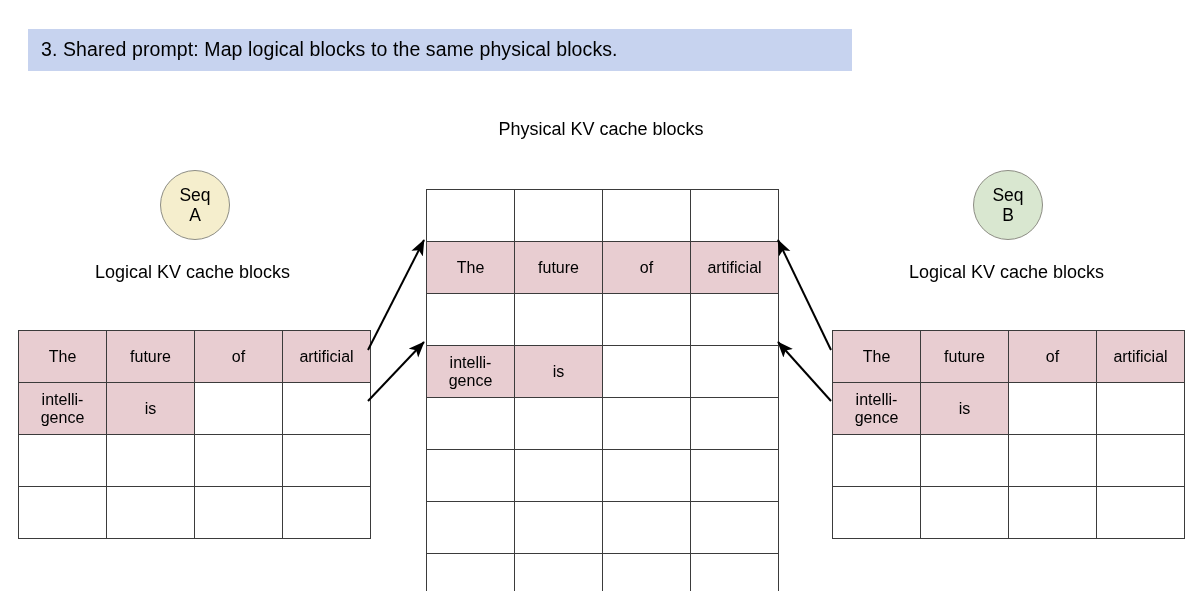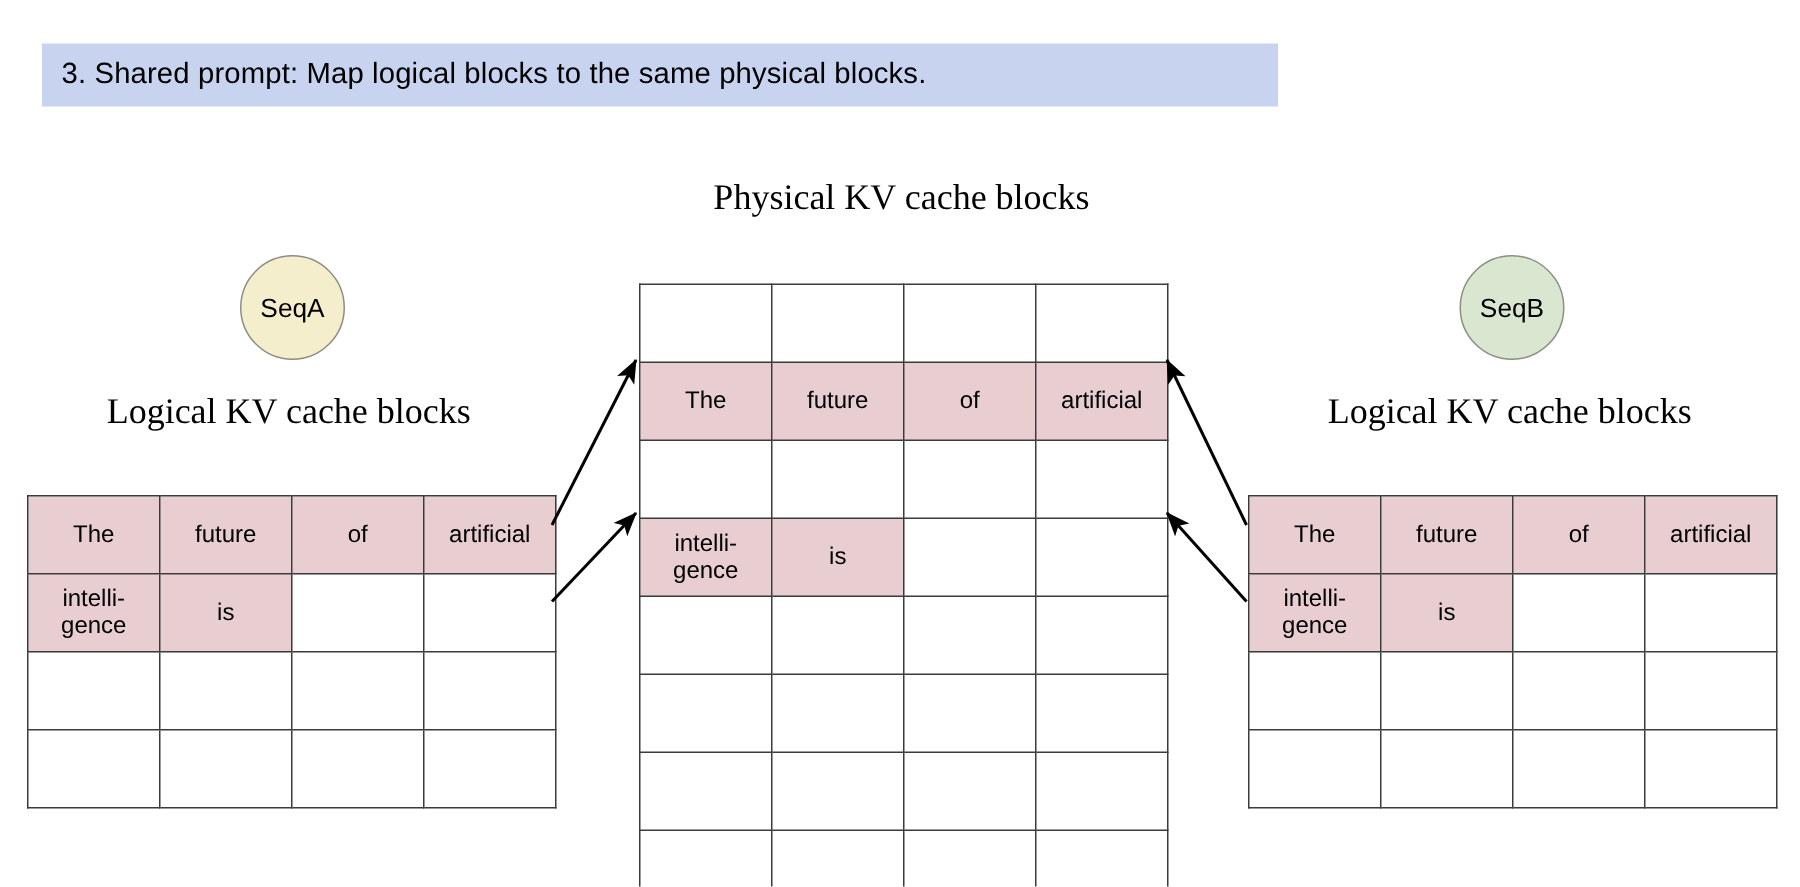--- a/index.html
+++ b/index.html
@@ -31,25 +31,24 @@
     font-size: 19.5px;
     line-height: 1;
     padding-left: 13px;
     letter-spacing: 0.1px;
     white-space: nowrap;
   }
 
   
   .caption {
     position: absolute;
-    font-size: 24px;
+    font-size: 18px;
     line-height: 1;
     white-space: nowrap;
     text-align: center;
-    font-family: Liberation Serif, serif;
   }
   #physical-caption {
     left: 426px;
     top: 120px;
     width: 350px;
   }
   #left-caption {
     left: 18px;
     top: 263px;
     width: 349px;
@@ -61,21 +60,21 @@
   }
 
   
   .seq-badge {
     position: absolute;
     width: 68px;
     height: 68px;
     border-radius: 50%;
     border: 1px solid #8d8d84;
     display: flex;
-    flex-direction: row;
+    flex-direction: column;
     align-items: center;
     justify-content: center;
     font-size: 17.5px;
     line-height: 1.16;
   }
   #seq-a-badge {
     left: 160px;
     top: 170px;
     background: #f5eecd;
   }

